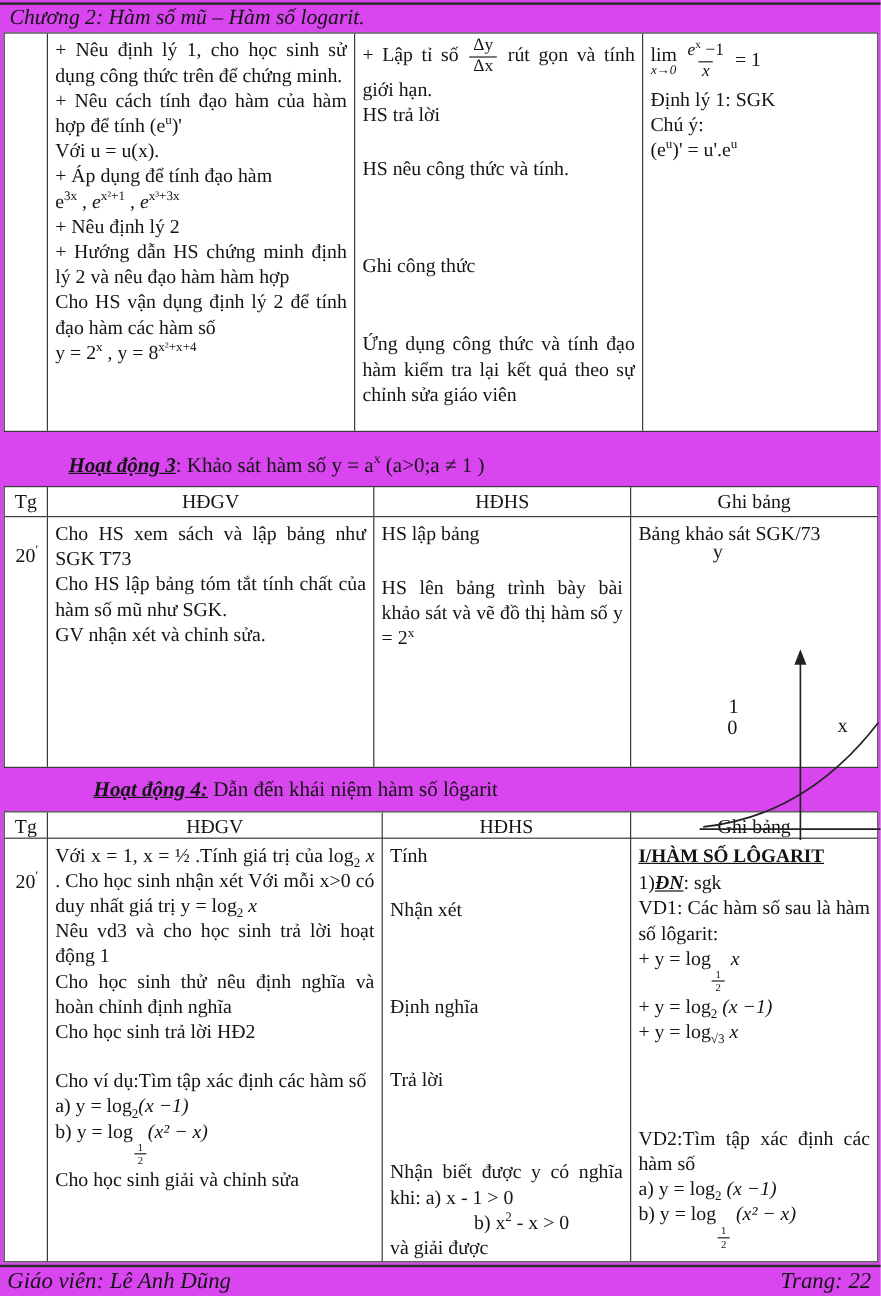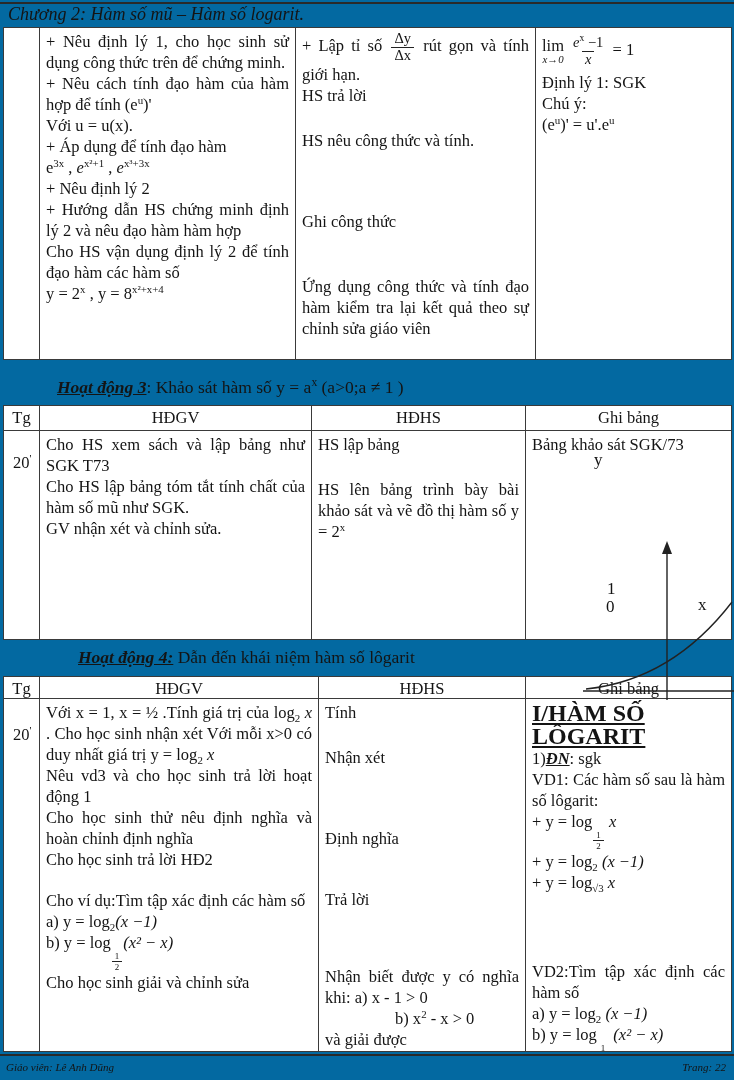--- a/index.html
+++ b/index.html
@@ -1,16 +1,16 @@
 <!DOCTYPE html>
 <html><head>
 <meta charset="utf-8">
 <style>
   html,body{margin:0;padding:0;background:#f2f2f2;}
-  .page{position:relative;width:734px;height:1080px;background:#0369a1;overflow:hidden;
+  .page{position:relative;width:734px;height:1080px;background:#d946ef;overflow:hidden;
         font-family:"Liberation Serif","DejaVu Serif",serif;font-size:16.5px;line-height:21px;color:#141414;}
   .rule{position:absolute;left:0;width:734px;border-top:2px solid #2a2a2a;height:0;}
   .title{position:absolute;left:8px;top:4px;font-style:italic;font-size:18px;}
   .tbl{position:absolute;display:grid;border:1.4px solid #3a3a3a;background:#fff;}
   .cell{border-left:1.4px solid #3a3a3a;padding:3px 6px 0 6px;overflow:hidden;}
   .nb{border-left:none;}
   .hcell{border-bottom:1.4px solid #3a3a3a;text-align:center;padding:1px 0 0 0;overflow:hidden;}
   .just p{text-align:justify;}
   p.line{margin:0;}
   sup,sub{font-size:66%;line-height:0;}
@@ -27,22 +27,22 @@
   .bi{font-weight:bold;font-style:italic;}
   .u{text-decoration:underline;}
   .mt20{margin-top:20px!important;} .mt24{margin-top:24px!important;}
   .mt40{margin-top:40px!important;} .mt44{margin-top:44px!important;}
   .mt56{margin-top:56px!important;} .mt60{margin-top:60px!important;}
   .mt68{margin-top:68px!important;}
   .ind70{padding-left:70px;}
   .tg{padding-left:9px;}
   .glabel{position:absolute;font-size:17px;z-index:4;}
   #graphsvg{position:absolute;left:540px;top:540px;z-index:5;pointer-events:none;}
-  .secline{font-weight:bold;font-size:24px;line-height:23px;}
-  .foot{position:absolute;top:1057px;font-style:italic;font-size:11px;}
+  .secline{font-weight:bold;font-size:16px;line-height:23px;}
+  .foot{position:absolute;top:1057px;font-style:italic;font-size:19px;}
 </style>
 </head>
 <body>
 
 <div class="page">
 
   <div class="rule" style="top:2px"></div>
   <div class="title">Chương 2: Hàm số mũ – Hàm số logarit.</div>
 
   <div class="tbl" id="t1" style="left:3px;top:27px;width:727px;height:331px;grid-template-columns:35px 256px 240px 1fr;">

